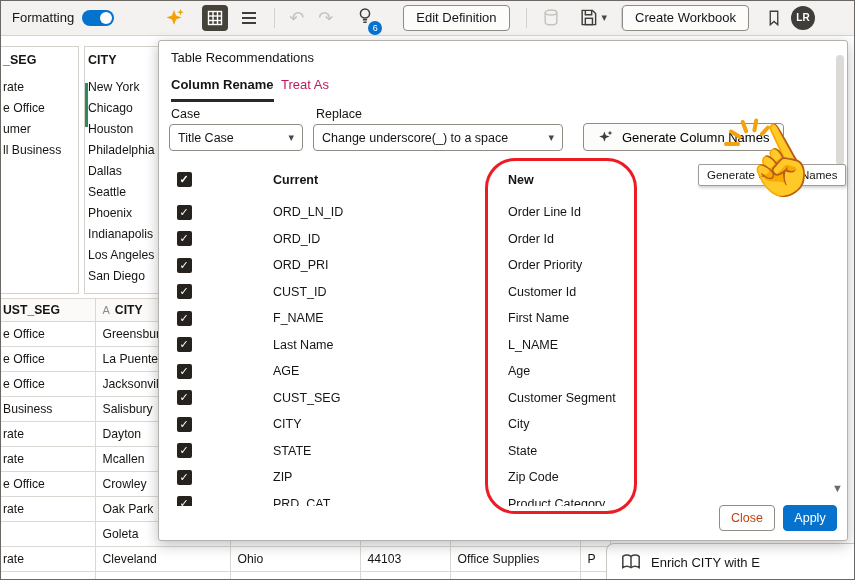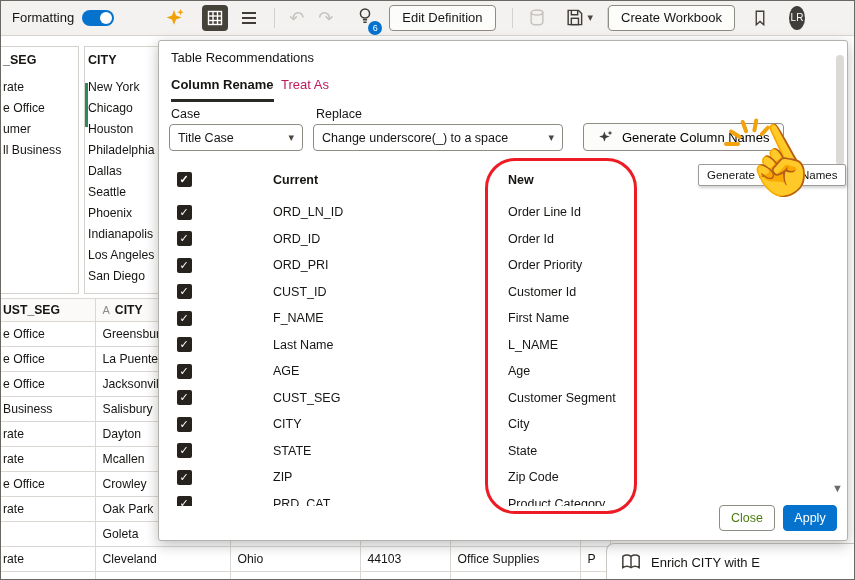--- a/index.html
+++ b/index.html
@@ -29,22 +29,22 @@
     border-radius:4px; font-size:13px; color:#161513; display:flex; align-items:center; cursor:pointer;
     font-family:"Liberation Sans", sans-serif;
   }
   .badge-wrap { position:relative; margin-left:22px; }
   .badge {
     position:absolute; right:-7px; bottom:-5px; width:14px; height:14px; border-radius:50%;
     background:#0572ce; color:#fff; font-size:9px; display:flex; align-items:center; justify-content:center;
   }
   .caret { font-size:11px; color:#4a4742; line-height:11px; }
   .avatar {
-    margin-left:20px; width:16px; height:24px; border-radius:50%; background:#403e3a;
-    color:#fff; font-size:10px; font-weight:normal; display:flex; align-items:center; justify-content:center; cursor:pointer;
+    margin-left:8px; width:24px; height:24px; border-radius:50%; background:#403e3a;
+    color:#fff; font-size:10px; font-weight:bold; display:flex; align-items:center; justify-content:center; cursor:pointer;
   }
 
   
   .card { position:absolute; background:#fff; border:1px solid #d5d2ce; z-index:1; overflow:hidden; }
   .card.c1 { left:0; top:46px; width:79px; height:248px; border-left:none; }
   .card.c2 { left:84px; top:46px; width:90px; height:248px; }
   .card-header { font-weight:bold; font-size:12.5px; padding:6px 0 10px 3px; }
   .card-value { font-size:12.2px; line-height:21px; padding-left:3px; white-space:nowrap; }
   .quality-bar { position:absolute; left:0; top:36px; width:3px; height:44px; background:#2e8b57; }
 
@@ -95,21 +95,21 @@
   .dlg-row { height:26.5px; font-size:12.5px; }
   .checkbox { width:15px; height:15px; background:#26231e; border-radius:2px; position:relative; display:inline-block; cursor:pointer; }
   .checkbox::after { content:"✓"; position:absolute; left:2.5px; top:0; color:#fff; font-size:11px; line-height:15px; }
   .red-highlight {
     position:absolute; left:326px; top:117px; width:152px; height:356px;
     border:3px solid #ed1c24; border-radius:30px; pointer-events:none; z-index:6;
   }
   .dlg-footer { position:absolute; right:10px; bottom:9px; display:flex; gap:8px; }
   .btn-close {
     width:56px; height:26px; background:#fff; border:1px solid #8f8b85; border-radius:4px;
-    font-size:12.5px; color:#4d7c0f; cursor:pointer; font-family:"Liberation Sans", sans-serif;
+    font-size:12.5px; color:#c2410c; cursor:pointer; font-family:"Liberation Sans", sans-serif;
   }
   .btn-apply {
     width:54px; height:26px; background:#0572ce; border:1px solid #0572ce; border-radius:4px;
     font-size:12.5px; color:#fff; cursor:pointer; font-family:"Liberation Sans", sans-serif;
   }
   .dlg-scroll-thumb { position:absolute; right:3px; top:14px; width:8px; height:110px; background:#dcdad7; border-radius:4px; cursor:pointer; }
   .dlg-scroll-arrow { position:absolute; right:4px; top:441px; font-size:11px; color:#6b6b6b; cursor:pointer; }
 
   
   .tooltip {
@@ -163,21 +163,21 @@
 
   <div class="badge-wrap">
     <svg width="20" height="20" viewBox="0 0 24 24">
       <circle cx="12" cy="9" r="5.5" fill="none" stroke="#403d38" stroke-width="1.8"></circle>
       <line x1="9.5" y1="16.5" x2="14.5" y2="16.5" stroke="#403d38" stroke-width="1.8"></line>
       <line x1="10" y1="19.5" x2="14" y2="19.5" stroke="#403d38" stroke-width="1.8"></line>
     </svg>
     <div class="badge">6</div>
   </div>
 
-  <button class="tb-btn" style="margin-left:14px;">Edit Definition</button>
+  <button class="tb-btn" style="margin-left:28px;">Edit Definition</button>
 
   <div class="tb-divider" style="margin-left:16px;"></div>
 
   <svg width="20" height="20" viewBox="0 0 24 24" style="margin-left:14px;">
     <ellipse cx="12" cy="5.5" rx="7" ry="3" fill="none" stroke="#c6c3bf" stroke-width="1.8"></ellipse>
     <path d="M5 5.5 V17 c0 1.8 3.1 3.2 7 3.2 s7 -1.4 7 -3.2 V5.5" fill="none" stroke="#c6c3bf" stroke-width="1.8"></path>
   </svg>
 
   <svg width="19" height="19" viewBox="0 0 24 24" style="margin-left:18px;">
     <path d="M4 3 h13 l4 4 v14 H4 z" fill="none" stroke="#403d38" stroke-width="1.8"></path>

